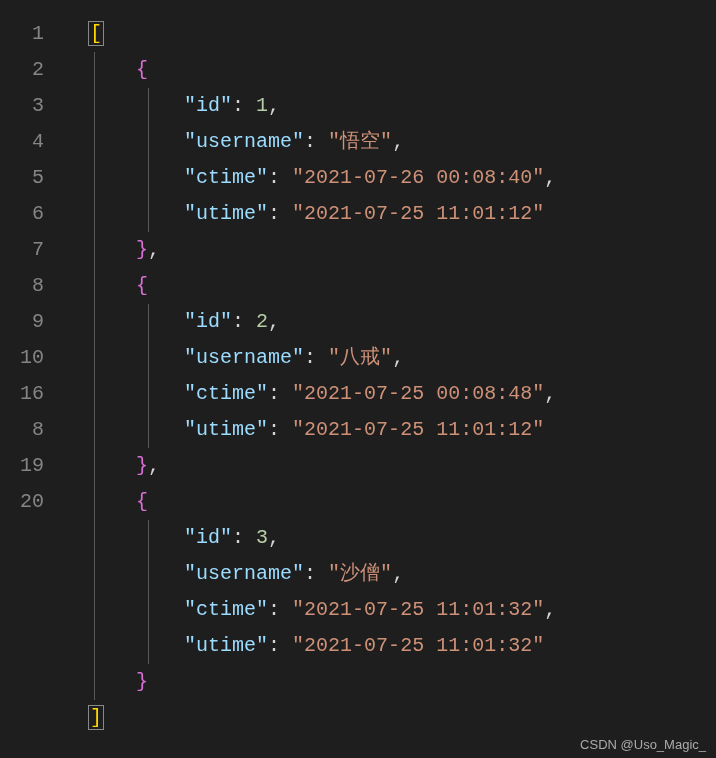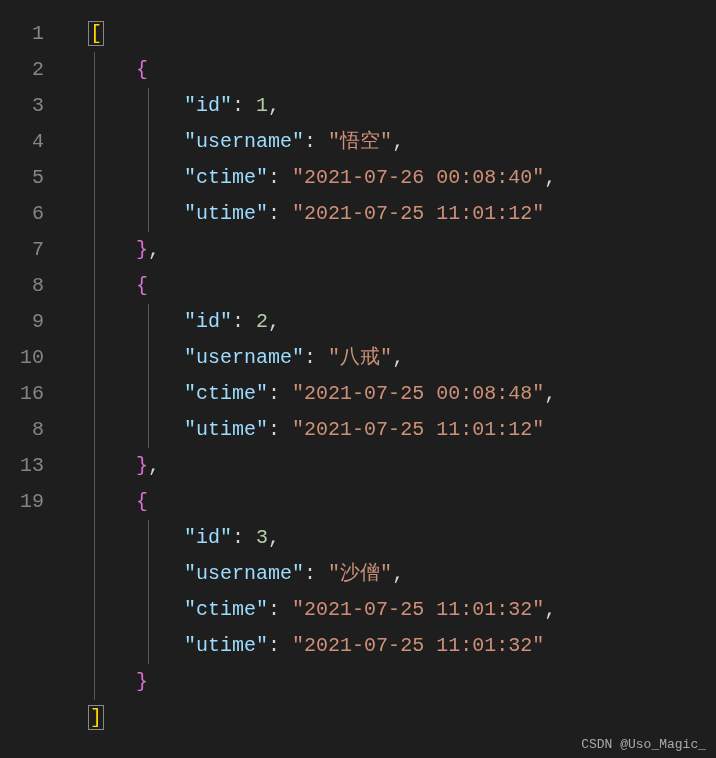--- a/index.html
+++ b/index.html
@@ -69,42 +69,42 @@
   .bracket-box {
     border: 1px solid #888;
     padding: 0 1px;
   }
   .watermark {
     position: absolute;
     bottom: 6px;
     right: 10px;
     color: #aaaaaa;
     font-size: 13px;
-    font-family: Liberation Mono, monospace;
+    font-family: Liberation Sans, sans-serif;
   }
 </style>
 </head>
 <body>
 
 <div class="editor">
   <div class="gutter">
     <div>1</div>
     <div>2</div>
     <div>3</div>
     <div>4</div>
     <div>5</div>
     <div>6</div>
     <div>7</div>
     <div>8</div>
     <div>9</div>
     <div>10</div>
     <div>16</div>
     <div>8</div>
-    <div>13</div>
     <div>19</div>
+    <div>20</div>
   </div>
 
   <div class="code">
     <div class="guides-container">
       <div class="vguide" style="left:6px; top:36px; height:648px;"></div>
       <div class="vguide" style="left:60px; top:72px; height:144px;"></div>
       <div class="vguide" style="left:60px; top:288px; height:144px;"></div>
       <div class="vguide" style="left:60px; top:504px; height:144px;"></div>
     </div>
 

